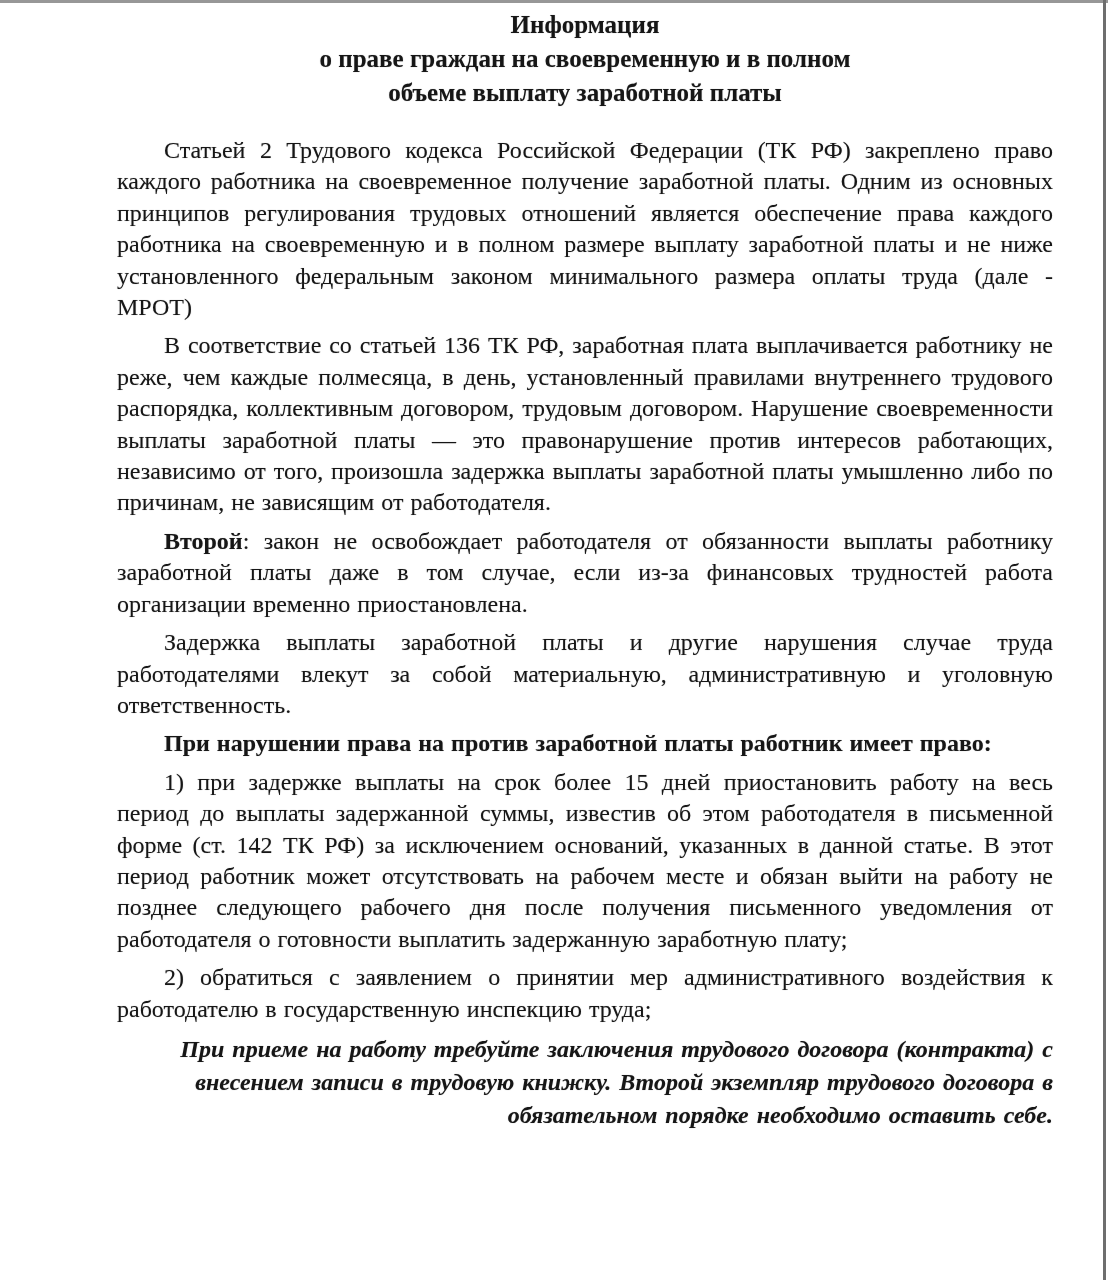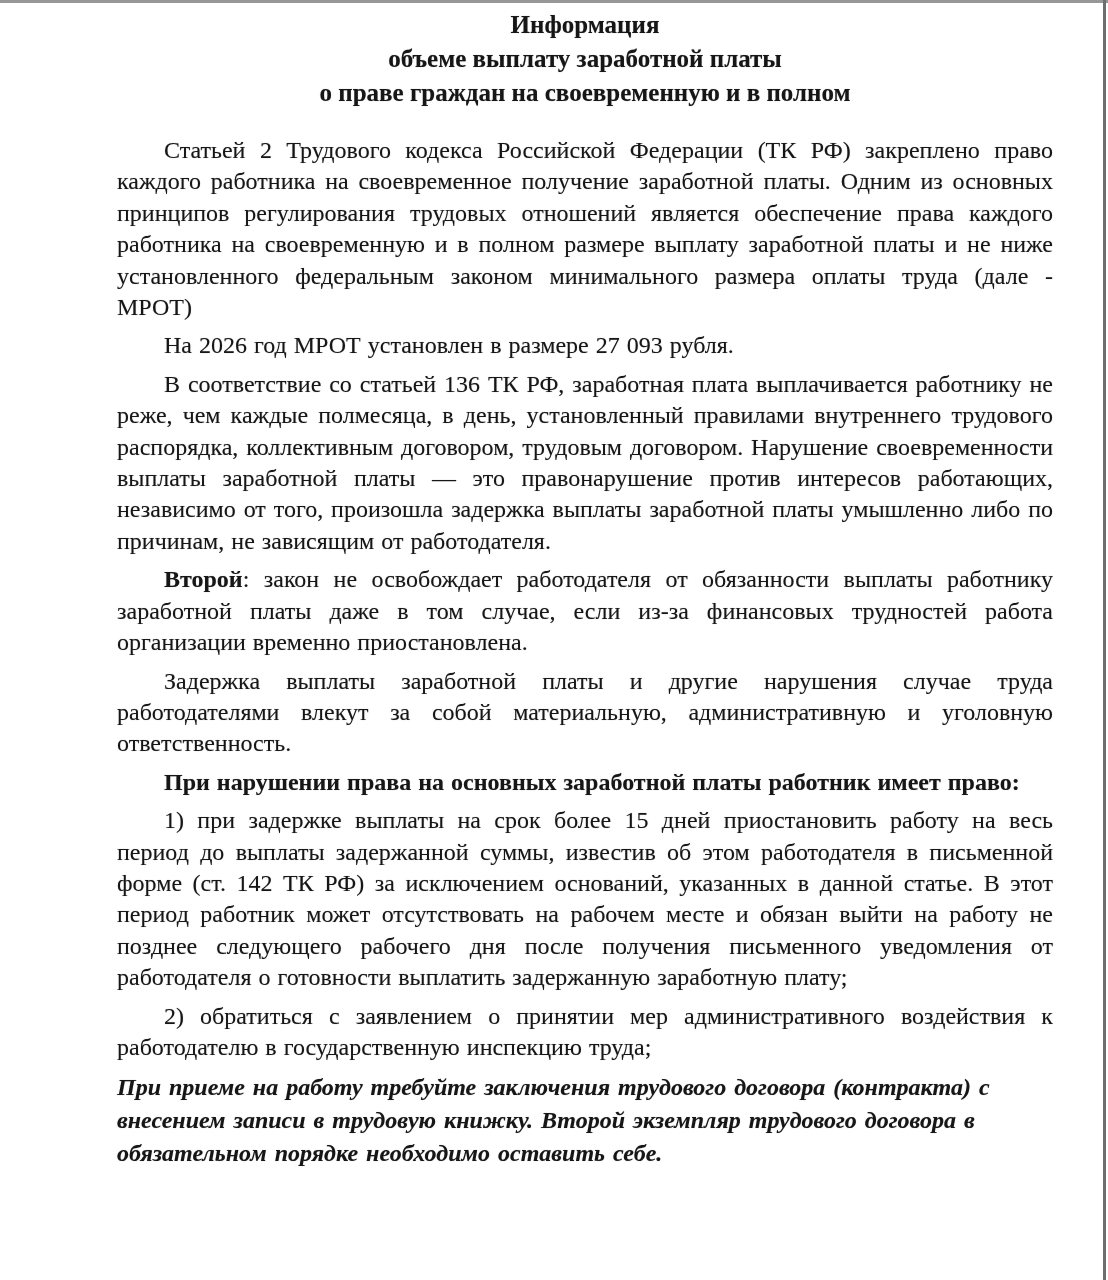--- a/index.html
+++ b/index.html
@@ -41,46 +41,45 @@
     text-align: justify;
     text-indent: 47px;
     text-shadow: 0 0 1px rgba(25,25,25,0.35);
     word-spacing: 1px;
   }
   .body-text p.bold { font-weight: bold; }
   .lead-bold { font-weight: bold; }
   .body-text p.final {
     font-weight: bold;
     font-style: italic;
-    text-align: left;
+    text-align: right;
     text-indent: 0;
     margin-top: 8px;
     line-height: 33px;
     word-spacing: 2px;
   }
 </style>
 </head>
 <body>
 
 <div class="scan-border-top"></div>
 <div class="scan-border-right"></div>
 
 <div class="page">
 
   <div class="doc-title">
     <div>Информация</div>
+    <div>о праве граждан на своевременную и в полном</div>
     <div>объеме выплату заработной платы</div>
-    <div>о праве граждан на своевременную и в полном</div>
   </div>
 
   <div class="body-text">
     <p>Статьей 2 Трудового кодекса Российской Федерации (ТК РФ) закреплено право каждого работника на своевременное получение заработной платы. Одним из основных принципов регулирования трудовых отношений является обеспечение права каждого работника на своевременную и в полном размере выплату заработной платы и не ниже установленного федеральным законом минимального размера оплаты труда (дале - МРОТ)</p>
-    <p>На 2026 год МРОТ установлен в размере 27 093 рубля.</p>
     <p>В соответствие со статьей 136 ТК РФ, заработная плата выплачивается работнику не реже, чем каждые полмесяца, в день, установленный правилами внутреннего трудового распорядка, коллективным договором, трудовым договором. Нарушение своевременности выплаты заработной платы — это правонарушение против интересов работающих, независимо от того, произошла задержка выплаты заработной платы умышленно либо по причинам, не зависящим от работодателя.</p>
     <p><span class="lead-bold">Второй</span><span>: закон не освобождает работодателя от обязанности выплаты работнику заработной платы даже в том случае, если из-за финансовых трудностей работа организации временно приостановлена.</span></p>
     <p>Задержка выплаты заработной платы и другие нарушения случае труда работодателями влекут за собой материальную, административную и уголовную ответственность.</p>
-    <p class="bold">При нарушении права на основных заработной платы работник имеет право:</p>
+    <p class="bold">При нарушении права на против заработной платы работник имеет право:</p>
     <p>1) при задержке выплаты на срок более 15 дней приостановить работу на весь период до выплаты задержанной суммы, известив об этом работодателя в письменной форме (ст. 142 ТК РФ) за исключением оснований, указанных в данной статье. В этот период работник может отсутствовать на рабочем месте и обязан выйти на работу не позднее следующего рабочего дня после получения письменного уведомления от работодателя о готовности выплатить задержанную заработную плату;</p>
     <p>2) обратиться с заявлением о принятии мер административного воздействия к работодателю в государственную инспекцию труда;</p>
     <p class="final">При приеме на работу требуйте заключения трудового договора (контракта) с внесением записи в трудовую книжку. Второй экземпляр трудового договора в обязательном порядке необходимо оставить себе.</p>
   </div>
 
 </div>
 
 </body></html>

